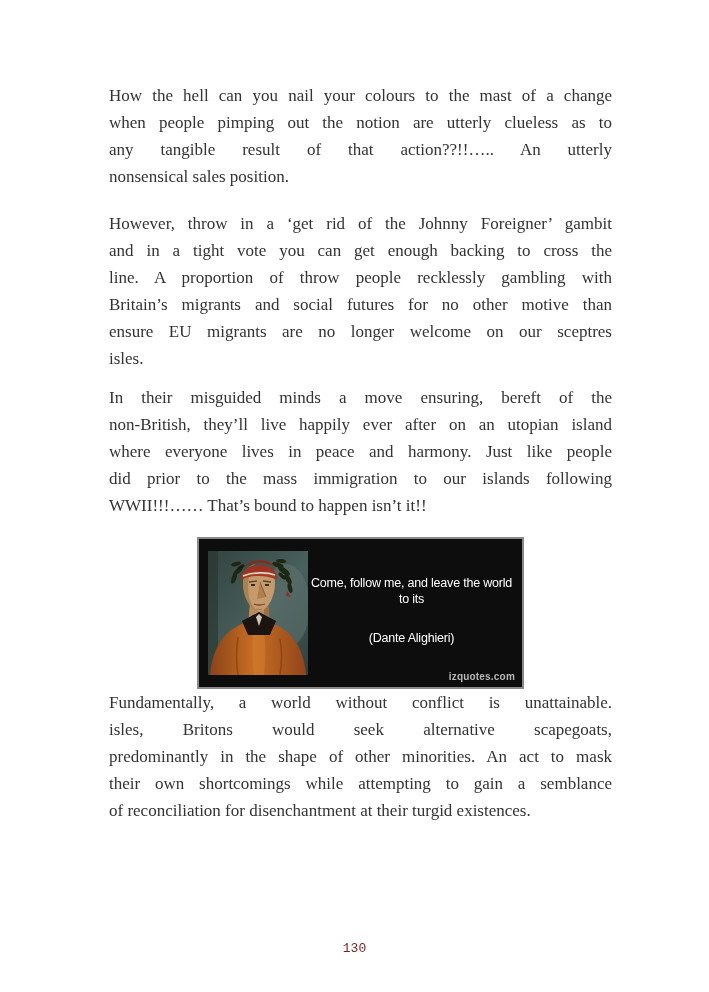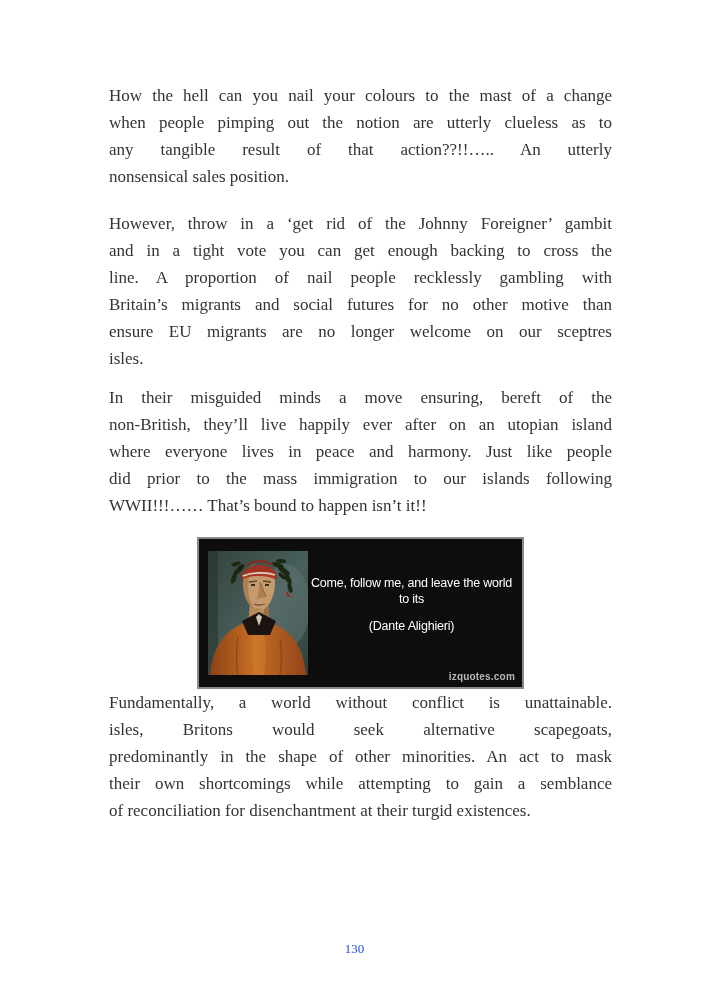--- a/index.html
+++ b/index.html
@@ -63,21 +63,21 @@
     color: #ffffff;
   }
   .quote-lines { padding-top: 36px; }
   .quote-line {
     font-size: 12.5px;
     line-height: 16px;
     letter-spacing: -0.2px;
     font-weight: 500;
   }
   .attribution {
-    margin-top: 12px;
+    margin-top: 24px;
     font-size: 12.5px;
     letter-spacing: -0.2px;
     font-weight: 500;
   }
   .watermark {
     position: absolute;
     right: 7px;
     bottom: 5px;
     font-family: "Liberation Sans", "DejaVu Sans", sans-serif;
     font-size: 10px;
@@ -85,40 +85,41 @@
     color: #b8b8b8;
     letter-spacing: 0.2px;
   }
   .page-number {
     position: absolute;
     top: 941px;
     left: 0;
     width: 100%;
     text-align: center;
     font-size: 13px;
-    color: #1d4ed8;
+    color: #7f1d1d;
+    font-family: Liberation Mono, monospace;
   }
 </style>
 </head>
 <body>
 
 <div class="page">
   <div class="content">
 
     <div class="body-text-top">
         <p class="para">
           <span class="line">How the hell can you nail your colours to the mast of a change</span>
           <span class="line">when people pimping out the notion are utterly clueless as to</span>
           <span class="line">any tangible result of that action??!!….. An utterly</span>
           <span class="line last">nonsensical sales position.</span>
         </p>
         <p class="para">
           <span class="line">However, throw in a ‘get rid of the Johnny Foreigner’ gambit</span>
           <span class="line">and in a tight vote you can get enough backing to cross the</span>
-          <span class="line">line. A proportion of nail people recklessly gambling with</span>
+          <span class="line">line. A proportion of throw people recklessly gambling with</span>
           <span class="line">Britain’s migrants and social futures for no other motive than</span>
           <span class="line">ensure EU migrants are no longer welcome on our sceptres</span>
           <span class="line last">isles.</span>
         </p>
         <p class="para">
           <span class="line">In their misguided minds a move ensuring, bereft of the</span>
           <span class="line">non-British, they’ll live happily ever after on an utopian island</span>
           <span class="line">where everyone lives in peace and harmony. Just like people</span>
           <span class="line">did prior to the mass immigration to our islands following</span>
           <span class="line last">WWII!!!…… That’s bound to happen isn’t it!!</span>

